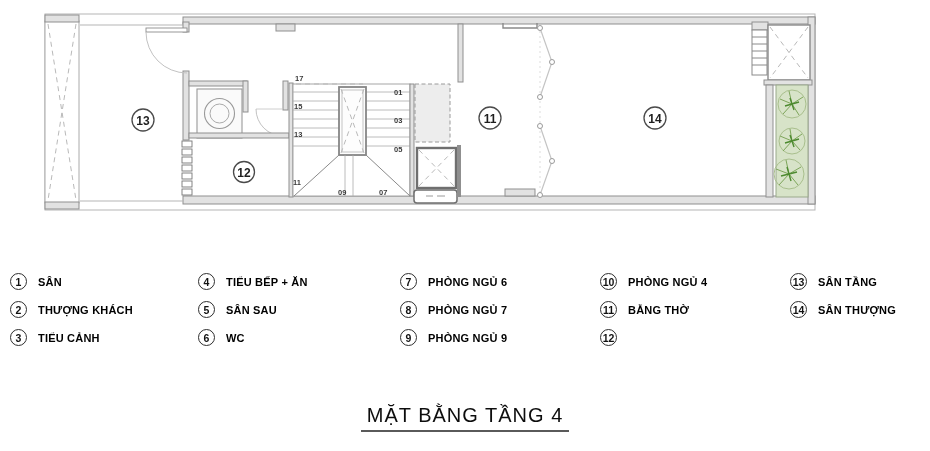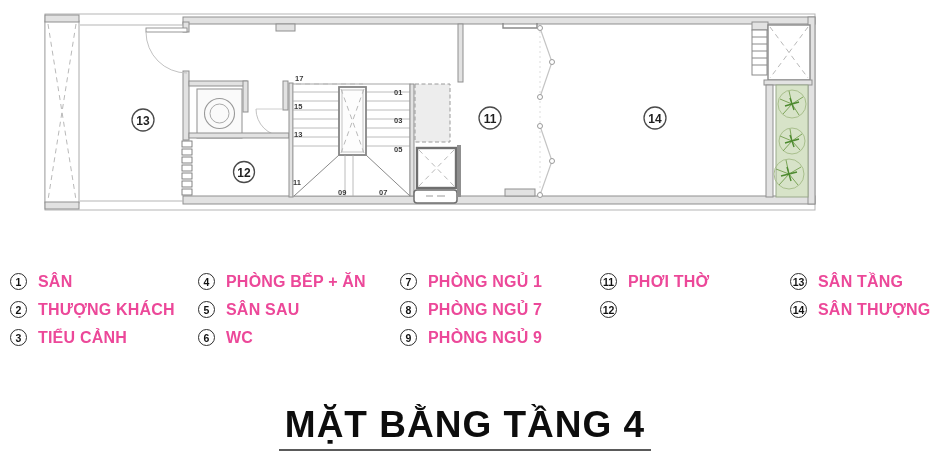--- a/index.html
+++ b/index.html
@@ -23,24 +23,24 @@
   .planter{fill:var(--planter-fill,#d7e3c8);stroke:#9aa98c;stroke-width:1;}
   .plant-ring{fill:none;stroke:#a9bf8d;stroke-width:1;}
   .plant-ray{stroke:var(--plant-stroke,#7da55a);stroke-width:1;fill:none;}
   .plant-dark{stroke:var(--plant-dark,#4c8a2f);stroke-width:1.4;fill:none;}
   
   .lg-col{position:absolute;top:273px;display:flex;flex-direction:column;gap:11px;}
   .lg-item{display:flex;align-items:center;gap:11px;height:17px;}
   .lg-circle{width:17px;height:17px;border:1.6px solid #2e2e2e;border-radius:50%;
              display:flex;align-items:center;justify-content:center;
              font-size:10.5px;font-weight:bold;color:#111;box-sizing:border-box;flex:0 0 17px;}
-  .lg-label{font-size:16px;font-weight:bold;letter-spacing:.2px;color:#ec4899;white-space:nowrap;}
+  .lg-label{font-size:11px;font-weight:bold;letter-spacing:.2px;color:#000000;white-space:nowrap;}
   
   .title-wrap{position:absolute;top:404px;left:0;right:0;text-align:center;}
-  .title{display:inline-block;font-size:37px;font-weight:bold;letter-spacing:1px;color:#0d0d0d;
+  .title{display:inline-block;font-size:20px;font-weight:normal;letter-spacing:1px;color:#0d0d0d;
          border-bottom:2px solid #5a5a5a;padding:0 6px 3px 6px;}
 </style>
 </head>
 <body>
 
 <svg id="plan-svg" width="930" height="260" viewBox="0 0 930 260" xmlns="http://www.w3.org/2000/svg">
 
   <rect class="thin" x="45" y="14" width="770" height="196"></rect>
 
   <rect class="wall" x="183" y="17" width="632" height="7"></rect>
@@ -207,51 +207,55 @@
   </div>
   <div class="lg-item">
     <span class="lg-circle">3</span>
     <span class="lg-label">TIỂU CẢNH</span>
   </div>
 </div>
 
 <div class="lg-col" style="left:198px">
   <div class="lg-item">
     <span class="lg-circle">4</span>
-    <span class="lg-label">PHÒNG BẾP + ĂN</span>
+    <span class="lg-label">TIỂU BẾP + ĂN</span>
   </div>
   <div class="lg-item">
     <span class="lg-circle">5</span>
     <span class="lg-label">SÂN SAU</span>
   </div>
   <div class="lg-item">
     <span class="lg-circle">6</span>
     <span class="lg-label">WC</span>
   </div>
 </div>
 
 <div class="lg-col" style="left:400px">
   <div class="lg-item">
     <span class="lg-circle">7</span>
-    <span class="lg-label">PHÒNG NGỦ 1</span>
+    <span class="lg-label">PHÒNG NGỦ 6</span>
   </div>
   <div class="lg-item">
     <span class="lg-circle">8</span>
     <span class="lg-label">PHÒNG NGỦ 7</span>
   </div>
   <div class="lg-item">
     <span class="lg-circle">9</span>
     <span class="lg-label">PHÒNG NGỦ 9</span>
   </div>
 </div>
 
 <div class="lg-col" style="left:600px">
   <div class="lg-item">
+    <span class="lg-circle">10</span>
+    <span class="lg-label">PHÒNG NGỦ 4</span>
+  </div>
+  <div class="lg-item">
     <span class="lg-circle">11</span>
-    <span class="lg-label">PHƠI THỜ</span>
+    <span class="lg-label">BẰNG THỜ</span>
   </div>
   <div class="lg-item">
     <span class="lg-circle">12</span>
   </div>
 </div>
 
 <div class="lg-col" style="left:790px">
   <div class="lg-item">
     <span class="lg-circle">13</span>
     <span class="lg-label">SÂN TẦNG</span>

